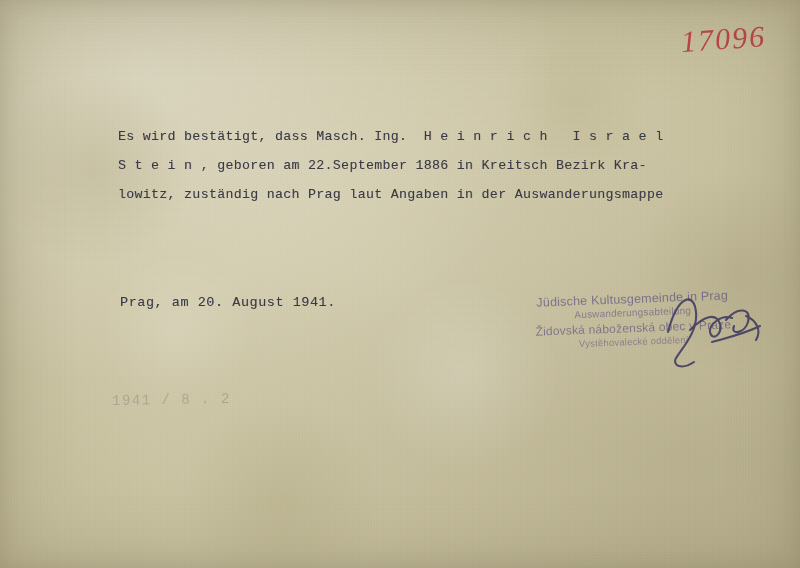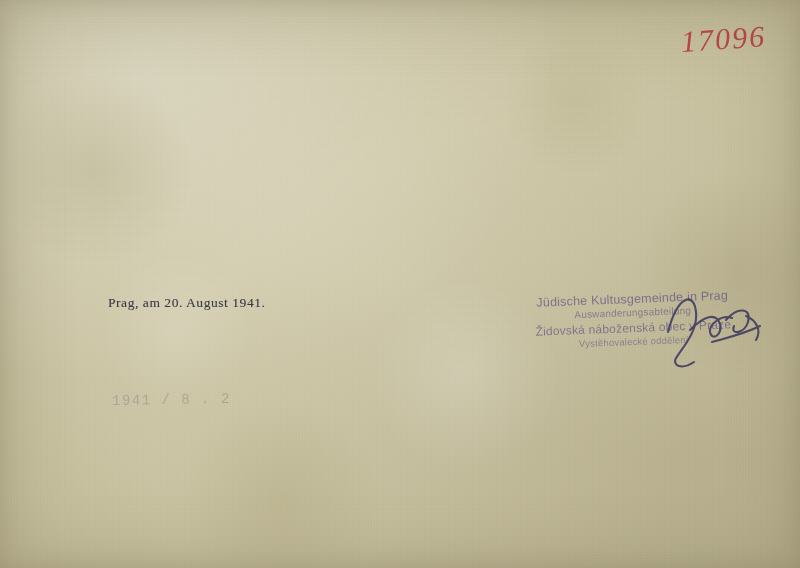--- a/index.html
+++ b/index.html
@@ -60,24 +60,24 @@
     line-height: 29px;
     letter-spacing: 0.35px;
     text-shadow: 0.4px 0.3px 0 rgba(90,85,95,0.35);
   }
   #typescript .line {
     white-space: pre;
   }
 
   #dateline {
     position: absolute;
-    left: 108px;
+    left: 120px;
     top: 295px;
     color: #3a3a46;
-    font-family: Liberation Serif, serif;
+    font-family: Liberation Mono, monospace;
     font-size: 13.4px;
     letter-spacing: 0.6px;
     white-space: pre;
     text-shadow: 0.4px 0.3px 0 rgba(90,85,95,0.35);
   }
 
   
   #archive-number {
     position: absolute;
     right: 34px;
@@ -164,20 +164,23 @@
 <body>
 
 <div id="page">
 
   <div id="grain"></div>
   <div id="blotches"></div>
 
   <div id="archive-number">17096</div>
 
   <div id="typescript">
+    <div class="line">Es wird bestätigt, dass Masch. Ing.  H e i n r i c h   I s r a e l</div>
+    <div class="line">S t e i n , geboren am 22.September 1886 in Kreitsch Bezirk Kra-</div>
+    <div class="line">lowitz, zuständig nach Prag laut Angaben in der Auswanderungsmappe</div>
   </div>
 
   <div id="dateline">Prag, am 20. August 1941.</div>
 
   <div id="stamp">
     <div class="s1">Jüdische Kultusgemeinde in Prag</div>
     <div class="s2">Auswanderungsabteilung</div>
     <div class="s3">Židovská náboženská obec v Praze</div>
     <div class="s4">Vystěhovalecké oddělení</div>
   </div>

